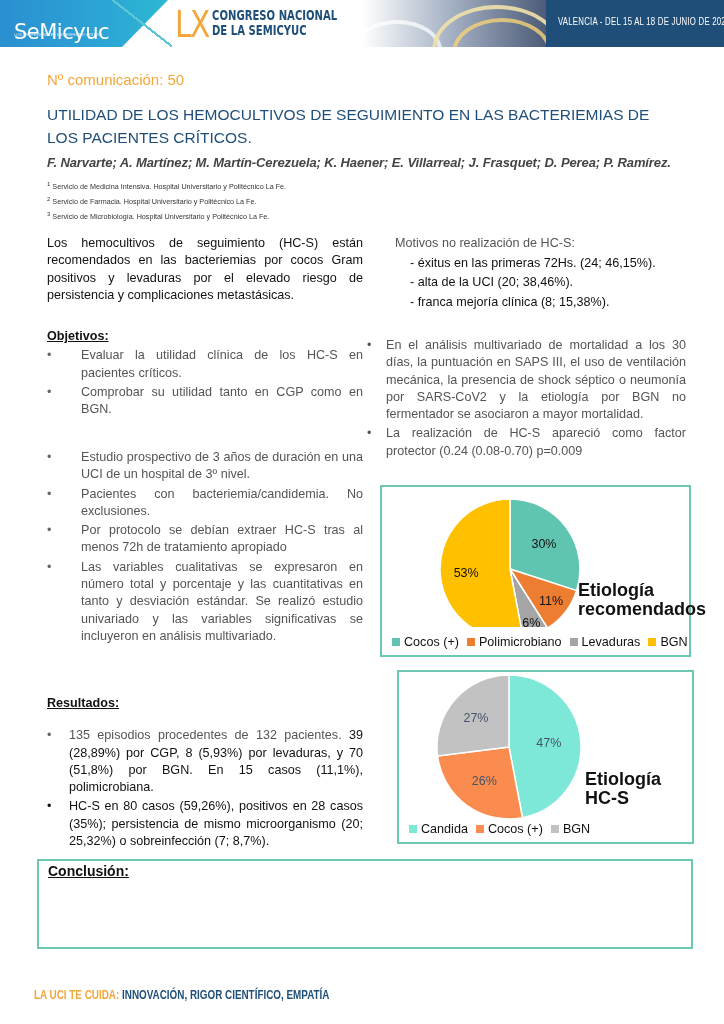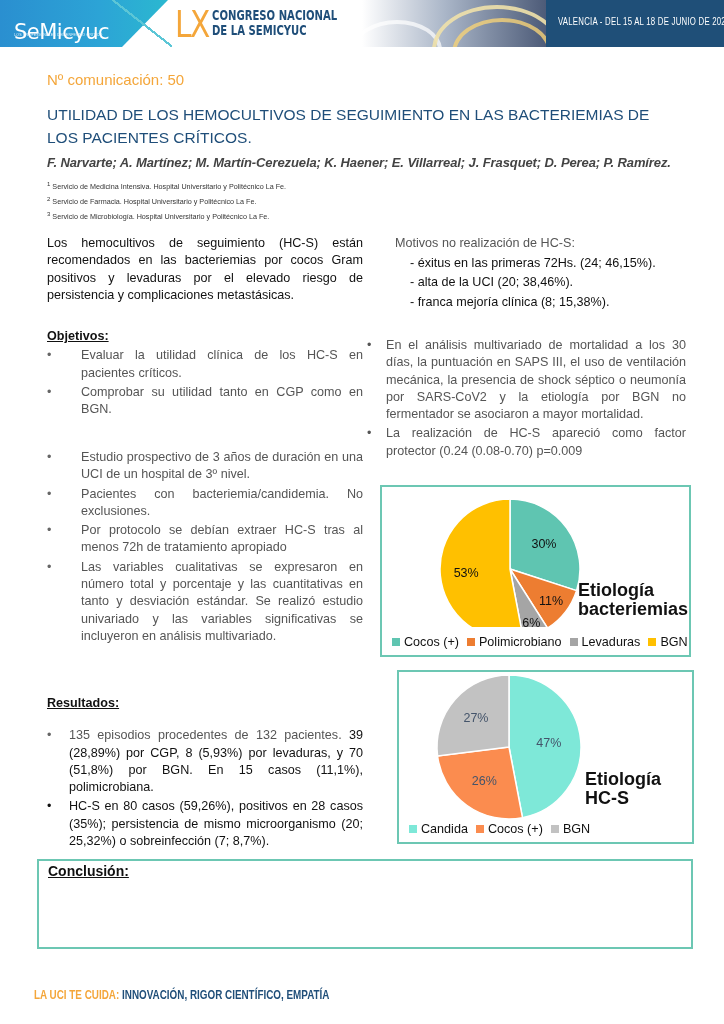--- a/index.html
+++ b/index.html
@@ -150,21 +150,21 @@
       <text x="161.9787137637478" y="61.313019403716126" text-anchor="middle" font-size="12.5" fill="#111">30%</text>
       <path d="M128,82 L194.57395614066075,103.63118960624632 A70,70 0 0 1 165.50787564852976,141.10295478514107 Z" fill="#ed7d31" stroke="#fff" stroke-width="1.5"></path>
       <text x="169.0880606435359" y="117.87116678995477" text-anchor="middle" font-size="12.5" fill="#111">11%</text>
       <path d="M128,82 L165.50787564852976,141.10295478514107 A70,70 0 0 1 141.11669202100072,150.76010755100822 Z" fill="#a5a5a5" stroke="#fff" stroke-width="1.5"></path>
       <text x="149.35122405571133" y="139.9270361815186" text-anchor="middle" font-size="12.5" fill="#111">6%</text>
       <path d="M128,82 L141.11669202100072,150.76010755100822 A70,70 0 1 1 127.99999999999999,12 Z" fill="#ffc000" stroke="#fff" stroke-width="1.5"></path>
       <text x="84.19527355746447" y="90.14076578601463" text-anchor="middle" font-size="12.5" fill="#111">53%</text>
     </svg>
   <div class="chart-title" style="left:196px;top:94px;width:110px;">
     <div>Etiología</div>
-    <div>bacteriemias</div>
+    <div>recomendados</div>
   </div>
   <div class="legend" id="legend1" style="left:10px;top:148px;">
       <span class="li">
         <span class="sw" style="background: rgb(95, 197, 177);"></span>
         <span>Cocos (+)</span>
       </span>
       <span class="li">
         <span class="sw" style="background: rgb(237, 125, 49);"></span>
         <span>Polimicrobiano</span>
       </span>

